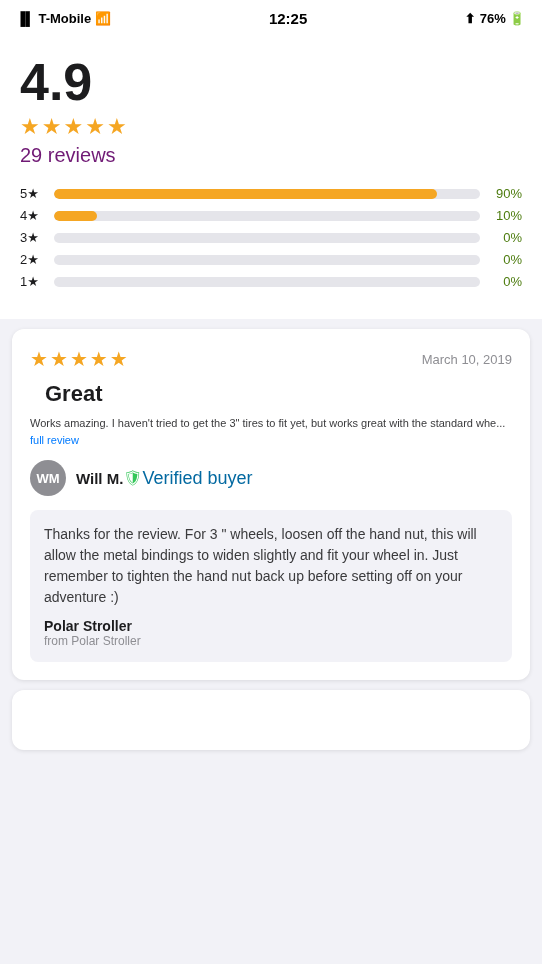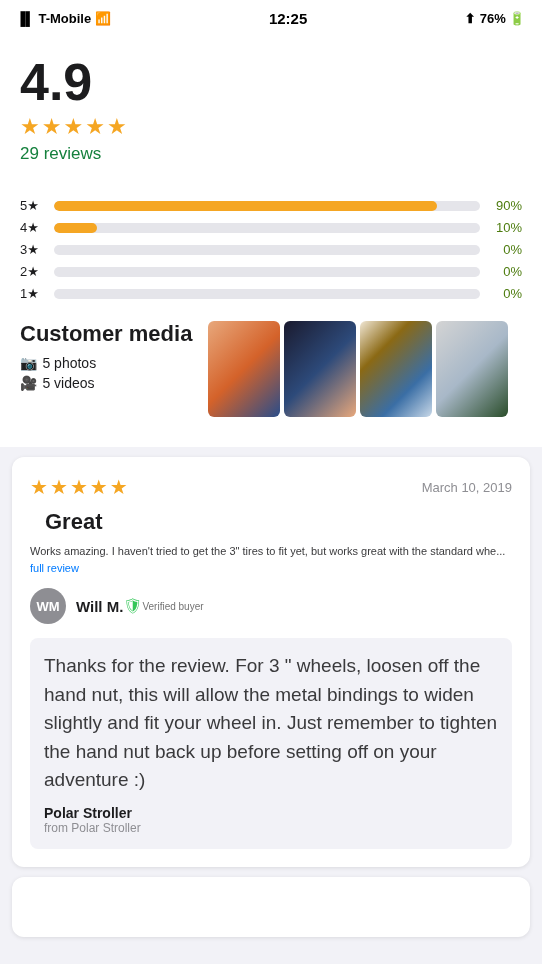--- a/index.html
+++ b/index.html
@@ -43,23 +43,23 @@
       display: flex;
       align-items: center;
       gap: 2px;
       margin-bottom: 4px;
     }
     .star-icon {
       color: #f5a623;
       font-size: 22px;
     }
     .reviews-link {
-      color: #15803d;
-      font-size: 17px;
-      margin-bottom: 34px;
+      color: #701a75;
+      font-size: 20px;
+      margin-bottom: 19px;
       display: block;
     }
 
     
     .rating-bars {
       margin-bottom: 20px;
     }
     .bar-row {
       display: flex;
       align-items: center;
@@ -190,36 +190,36 @@
     }
     .reviewer-name {
       font-size: 15px;
       font-weight: 600;
       color: #1c1c1e;
     }
     .verified-badge {
       display: flex;
       align-items: center;
       gap: 4px;
-      font-size: 10px;
-      color: #737373;
+      font-size: 18px;
+      color: #0369a1;
     }
     .shield-icon {
       color: #34c759;
       font-size: 15px;
     }
 
     
     .seller-response {
       background: #f2f2f7;
       border-radius: 8px;
       padding: 14px;
     }
     .seller-response-text {
-      font-size: 19px;
+      font-size: 14px;
       color: #3a3a3c;
       line-height: 1.5;
       margin-bottom: 10px;
     }
     .seller-name {
       font-size: 14px;
       font-weight: 700;
       color: #1c1c1e;
     }
     .seller-from {
@@ -298,41 +298,20 @@
     </div>
     <div class="bar-row">
       <span class="bar-label">1★</span>
       <div class="bar-track">
         <div class="bar-fill" style="width:0%"></div>
       </div>
       <span class="bar-pct">0%</span>
     </div>
   </div>
 
-  <div class="customer-media">
-    <div class="media-info">
-      <h3>Customer media</h3>
-      <div class="media-count">
-        <div class="media-count-row">
-          <span>📷</span>
-          <span>5 photos</span>
-        </div>
-        <div class="media-count-row">
-          <span>🎥</span>
-          <span>5 videos</span>
-        </div>
-      </div>
-    </div>
-    <div class="media-thumbnails">
-      <div class="thumb thumb-1"></div>
-      <div class="thumb thumb-2"></div>
-      <div class="thumb thumb-3"></div>
-      <div class="thumb thumb-4"></div>
-    </div>
-  </div>
 
 </div>
 
 <div class="review-card">
   <div class="review-header">
     <div class="review-stars">
       <span class="review-star">★</span>
       <span class="review-star">★</span>
       <span class="review-star">★</span>
       <span class="review-star">★</span>

